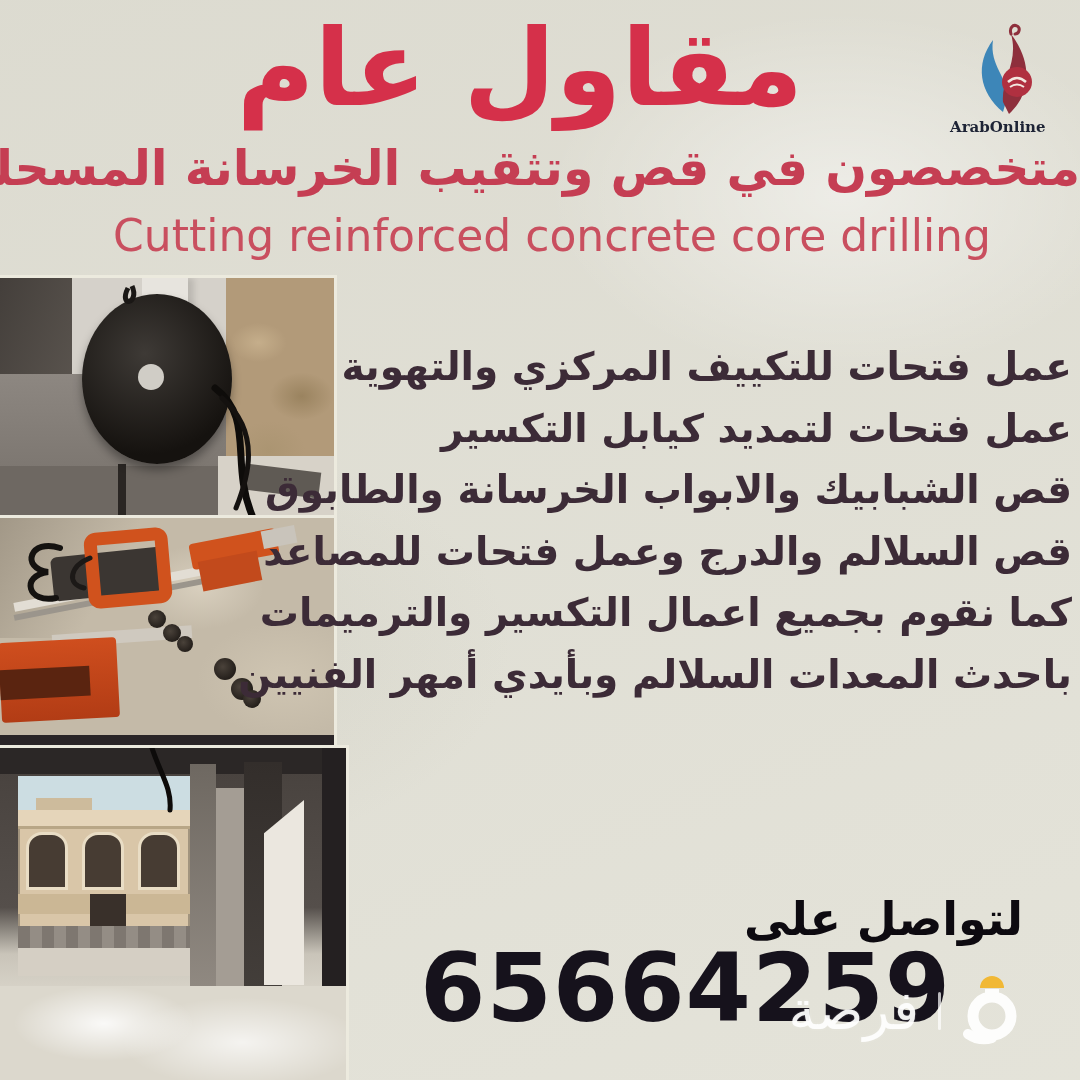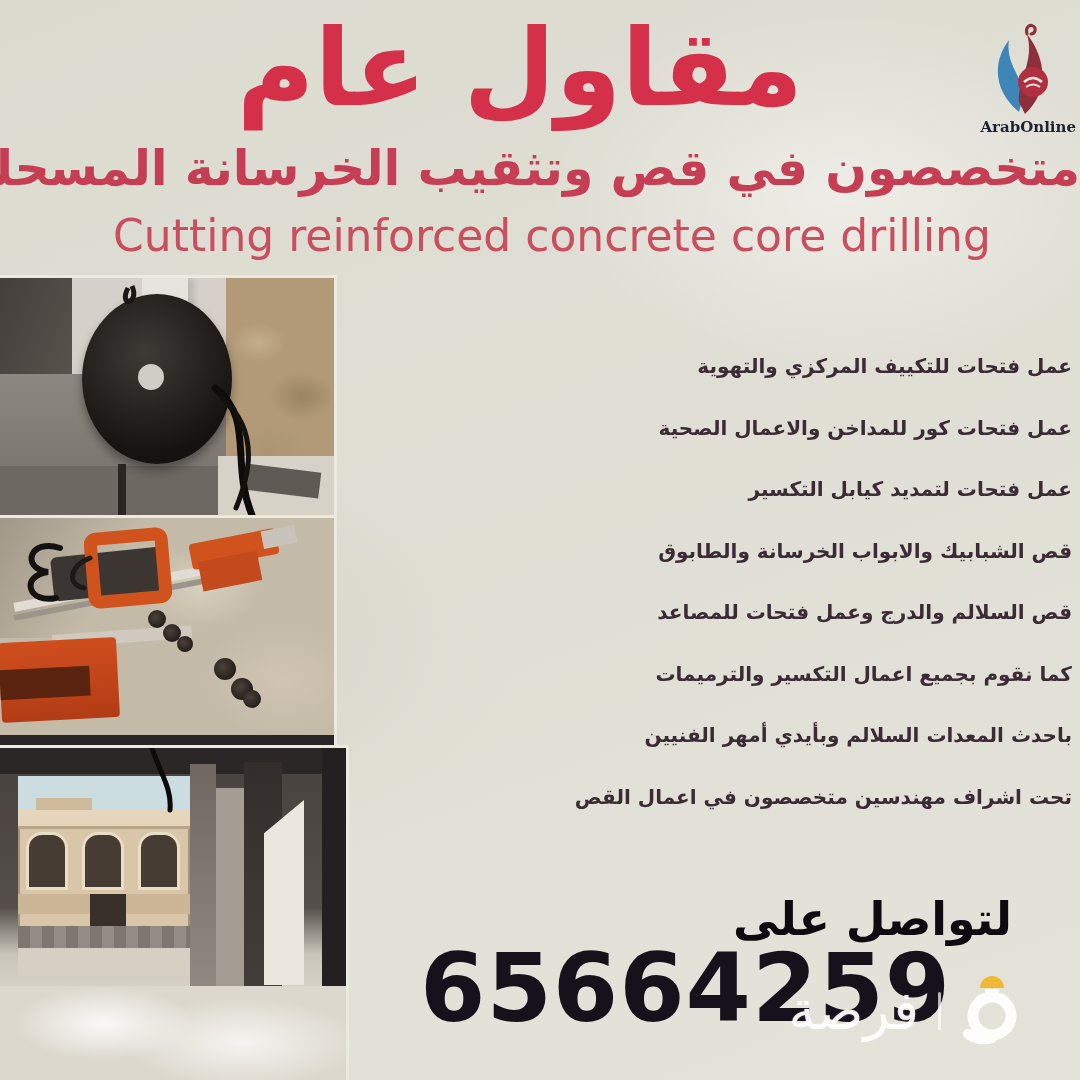--- a/index.html
+++ b/index.html
@@ -29,38 +29,38 @@
     font-size:49px; font-weight:bold; color:#c53e53;
     direction:rtl; white-space:nowrap;
   }
   .subtitle-en{
     left:12px; top:210px; width:1080px; text-align:center;
     font-size:44px; font-weight:500; color:#c94f5f;
     letter-spacing:0px; white-space:nowrap;
   }
 
   
-  .logo{ right:4px; top:22px; width:110px; height:118px; text-align:right; }
+  .logo{ right:20px; top:22px; width:110px; height:118px; text-align:left; }
   .logo svg{ display:block; margin:0 auto; }
   .logo-text{
     font-size:15px; font-weight:bold; color:#1d2335;
     font-family:"DejaVu Serif", serif; letter-spacing:0;
   }
 
   
   .services{
     right:8px; top:336px; width:705px;
     direction:rtl; text-align:right;
-    color:#3c2b37; font-weight:bold; font-size:20px;
+    color:#3c2b37; font-weight:bold; font-size:39px;
   }
   .services .line{ height:61.5px; line-height:61.5px; white-space:nowrap; }
 
   
   .contact-label{
-    right:68px; top:892px; font-size:46px; font-weight:bold;
+    right:57px; top:892px; font-size:46px; font-weight:bold;
     color:#0d0a10; direction:rtl; white-space:nowrap;text-align:right;
   }
   .phone{
     left:420px; top:934px; width:470px; text-align:center;
     font-size:94px; font-weight:bold; color:#16121c; letter-spacing:1px;
   }
 
   
   .watermark{
     right:58px; top:976px; display:flex; align-items:center; gap:19px;
@@ -235,27 +235,25 @@
     <div class="abs p3-lit"></div>
     <div class="abs p3-rightdark"></div>
     <svg class="abs svg-overlay" width="346" height="332">
       <path d="M152,0 C160,25 172,40 170,62" stroke="#0d0b0a" stroke-width="5" fill="none" stroke-linecap="round"></path>
     </svg>
     <div class="abs p3-fog"></div>
   </div>
 
   <div class="abs services">
     <div class="line">عمل فتحات للتكييف المركزي والتهوية</div>
-    <div class="line">عمل فتحات كور للمداخن والاعمال الصحية</div>
     <div class="line">عمل فتحات لتمديد كيابل التكسير</div>
     <div class="line">قص الشبابيك والابواب الخرسانة والطابوق</div>
     <div class="line">قص السلالم والدرج وعمل فتحات للمصاعد</div>
     <div class="line">كما نقوم بجميع اعمال التكسير والترميمات</div>
     <div class="line">باحدث المعدات السلالم وبأيدي أمهر الفنيين</div>
-    <div class="line">تحت اشراف مهندسين متخصصون في اعمال القص</div>
   </div>
 
   <div class="abs contact-label">لتواصل على</div>
   <div class="abs phone">65664259</div>
 
   <div class="abs watermark">
     <svg width="62" height="70" viewBox="0 0 62 70">
       <path d="M20,12 a12,12 0 0 1 24,0 z" fill="#f2b62b"></path>
       <circle cx="32" cy="40" r="19" fill="none" stroke="#ffffff" stroke-width="11"></circle>
       <path d="M8,58 Q20,66 32,62" stroke="#ffffff" stroke-width="10" fill="none" stroke-linecap="round"></path>

